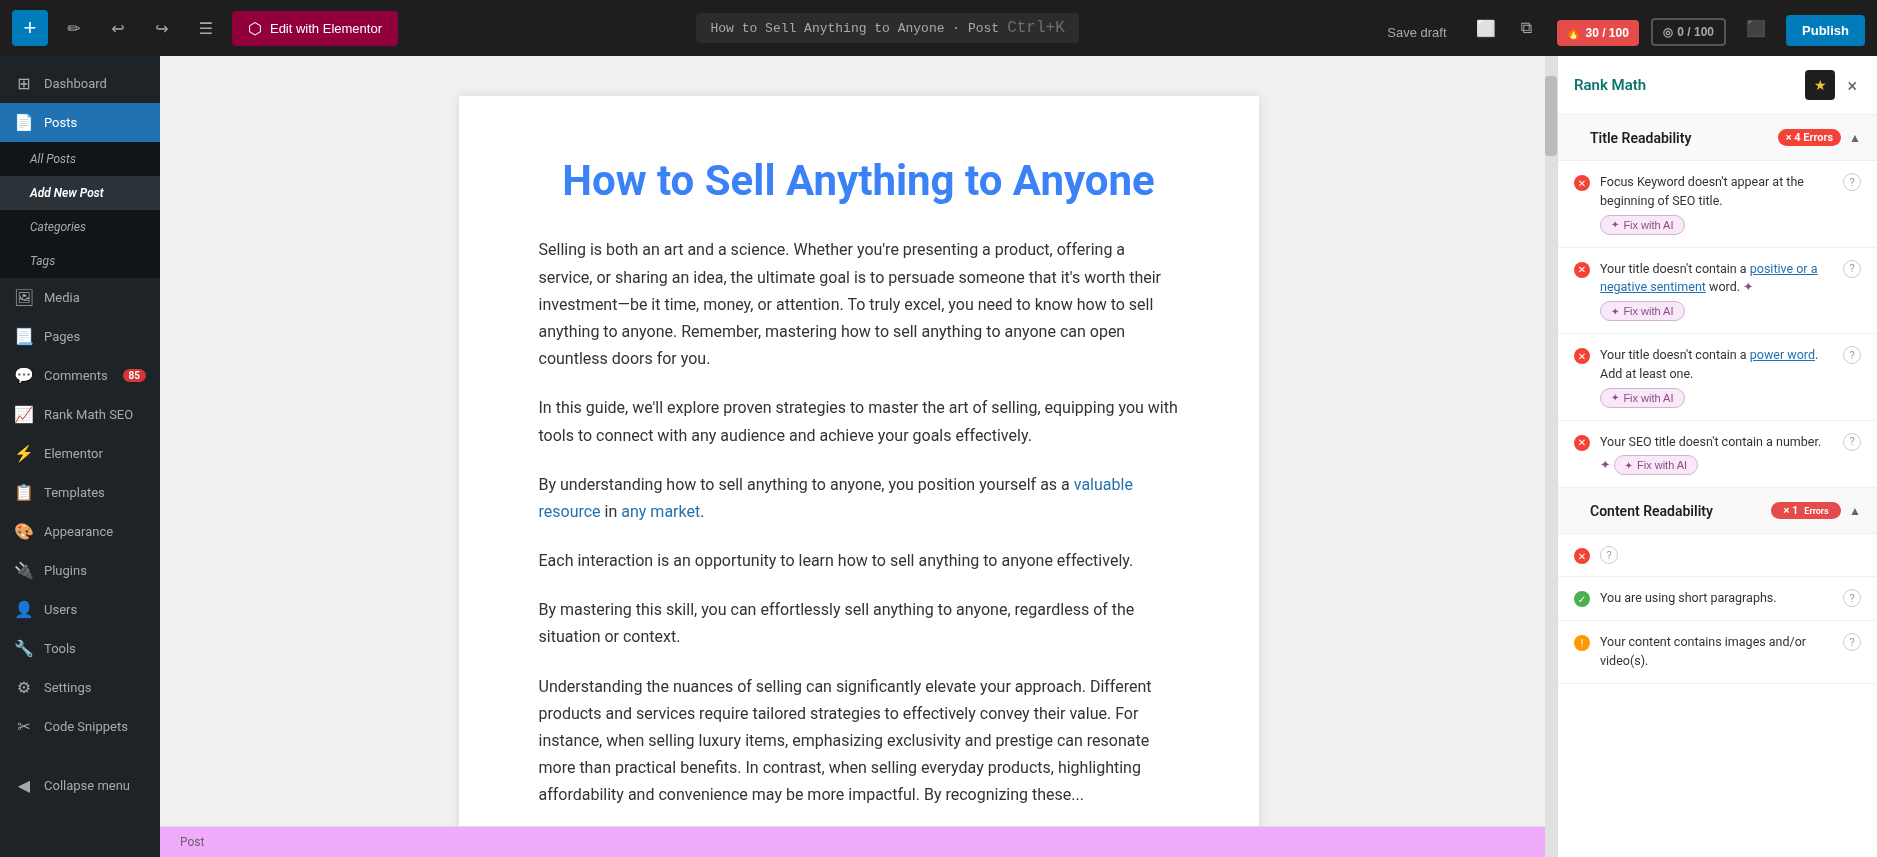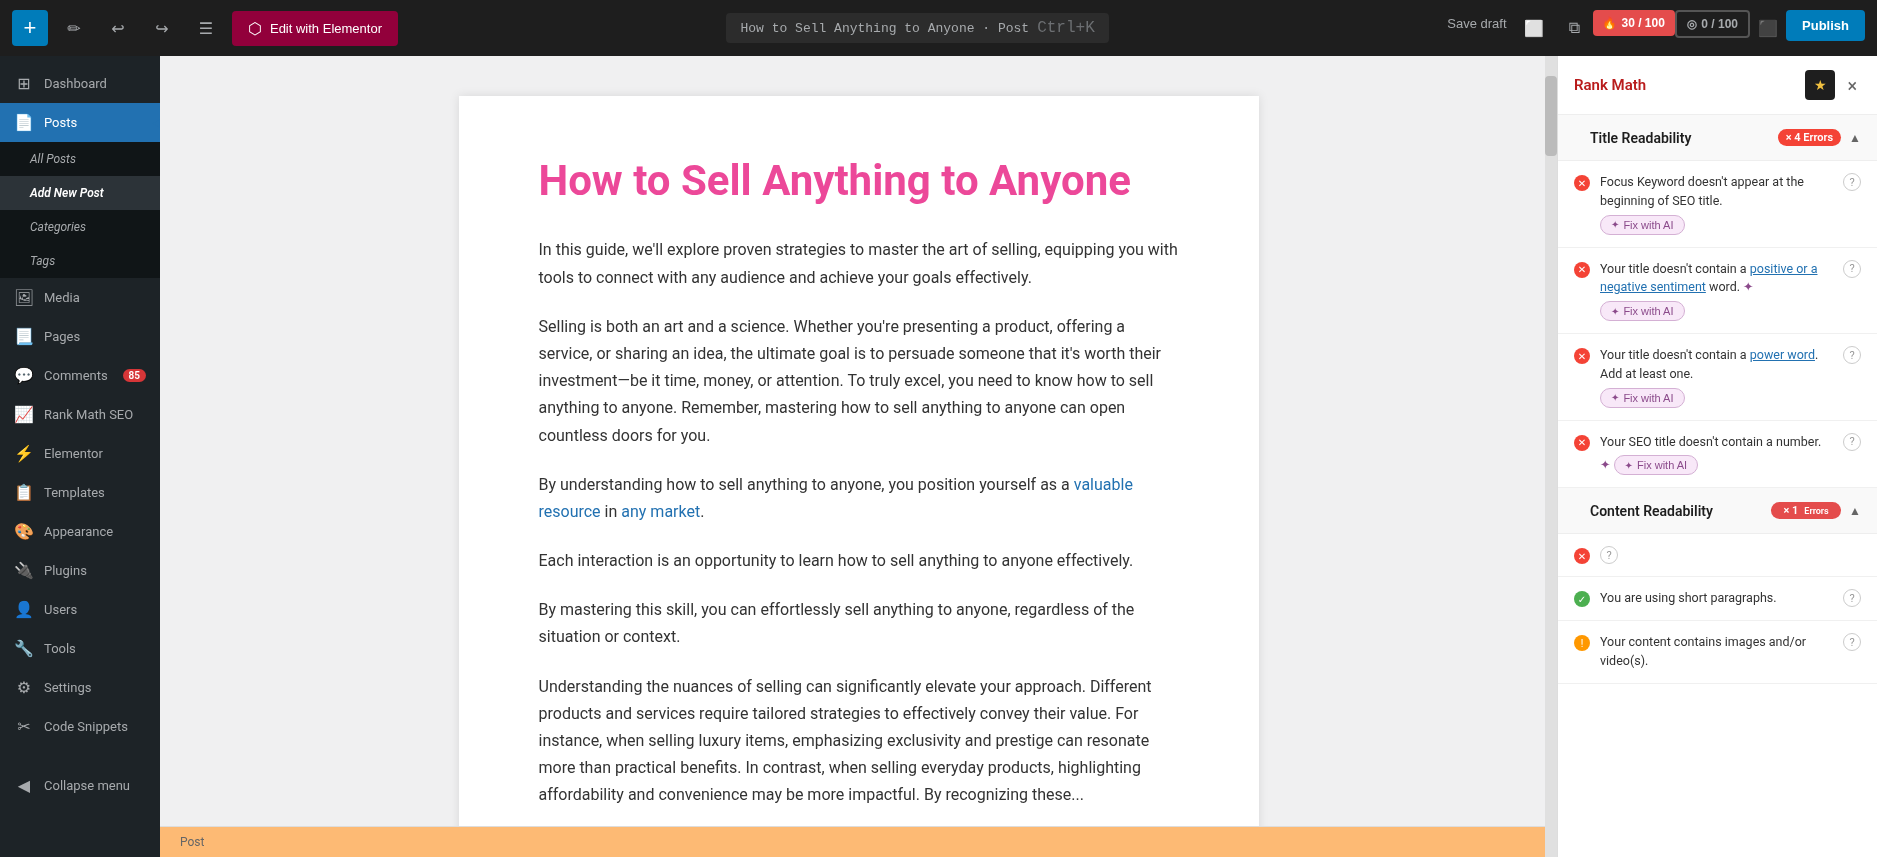--- a/index.html
+++ b/index.html
@@ -62,22 +62,22 @@
       padding: 6px 14px;
       border-radius: 4px;
       display: flex; align-items: center; gap: 8px;
     }
     .toolbar-shortcut {
       color: #6c6f72;
       font-size: 16px;
     }
     .toolbar-right {
       display: flex;
-      align-items: flex-start;
-      gap: 0;
+      align-items: flex-end;
+      gap: 12px;
     }
     .btn-save-draft {
       background: transparent;
       border: none;
       color: #a7aaad;
       font-size: 13px;
       cursor: pointer;
       padding: 6px 10px;
     }
     .score-badge-red {
@@ -183,35 +183,36 @@
       max-width: 800px;
       margin: 0 auto;
       background: white;
       padding: 60px 80px;
       min-height: 700px;
       box-shadow: 0 0 10px rgba(0,0,0,0.1);
     }
     .post-title {
       font-size: 42px;
       font-weight: 700;
-      color: #ec4899;
+      color: #3b82f6;
       margin-bottom: 30px;
       line-height: 1.2;
+      text-align: center;
     }
     .post-body p {
       font-size: 16px;
       line-height: 1.7;
       color: #333;
       margin-bottom: 22px;
     }
     .post-body p a, .post-body p .highlight {
       color: #2271b1;
     }
     .editor-footer {
-      background: #fdba74;
+      background: #f0abfc;
       border-top: 1px solid #ddd;
       padding: 8px 20px;
       font-size: 12px;
       color: #666;
     }
     .scrollbar-track {
       position: absolute;
       right: 0; top: 0; bottom: 0;
       width: 12px;
       background: #e0e0e0;
@@ -238,21 +239,21 @@
     .rankmath-header {
       display: flex;
       align-items: center;
       padding: 14px 16px;
       border-bottom: 1px solid #eee;
       gap: 8px;
     }
     .rankmath-title {
       font-size: 15px;
       font-weight: 600;
-      color: #b91c1c;
+      color: #0f766e;
       flex: 1;
     }
     .rankmath-star {
       width: 30px; height: 30px;
       background: #1e1e1e;
       border-radius: 4px;
       display: flex; align-items: center; justify-content: center;
       color: #f0c040;
       font-size: 14px;
       cursor: pointer;
@@ -513,22 +514,22 @@
       <span class="sidebar-icon">◀</span>
       <span>Collapse menu</span>
     </div>
   </nav>
 
   <div class="editor-area">
     <div class="editor-scroll">
       <div class="editor-content">
         <h1 class="post-title">How to Sell Anything to Anyone</h1>
         <div class="post-body">
+          <p>Selling is both an art and a science. Whether you're presenting a product, offering a service, or sharing an idea, the ultimate goal is to persuade someone that it's worth their investment—be it time, money, or attention. To truly excel, you need to know how to sell anything to anyone. Remember, mastering how to sell anything to anyone can open countless doors for you.</p>
           <p>In this guide, we'll explore proven strategies to master the art of selling, equipping you with tools to connect with any audience and achieve your goals effectively.</p>
-          <p>Selling is both an art and a science. Whether you're presenting a product, offering a service, or sharing an idea, the ultimate goal is to persuade someone that it's worth their investment—be it time, money, or attention. To truly excel, you need to know how to sell anything to anyone. Remember, mastering how to sell anything to anyone can open countless doors for you.</p>
           <p>By understanding how to sell anything to anyone, you position yourself as a <span class="highlight">valuable resource</span> in <span class="highlight">any market</span>.</p>
           <p>Each interaction is an opportunity to learn how to sell anything to anyone effectively.</p>
           <p>By mastering this skill, you can effortlessly sell anything to anyone, regardless of the situation or context.</p>
           <p>Understanding the nuances of selling can significantly elevate your approach. Different products and services require tailored strategies to effectively convey their value. For instance, when selling luxury items, emphasizing exclusivity and prestige can resonate more than practical benefits. In contrast, when selling everyday products, highlighting affordability and convenience may be more impactful. By recognizing these...</p>
         </div>
       </div>
     </div>
     <div class="editor-footer">
       <span>Post</span>
     </div>

